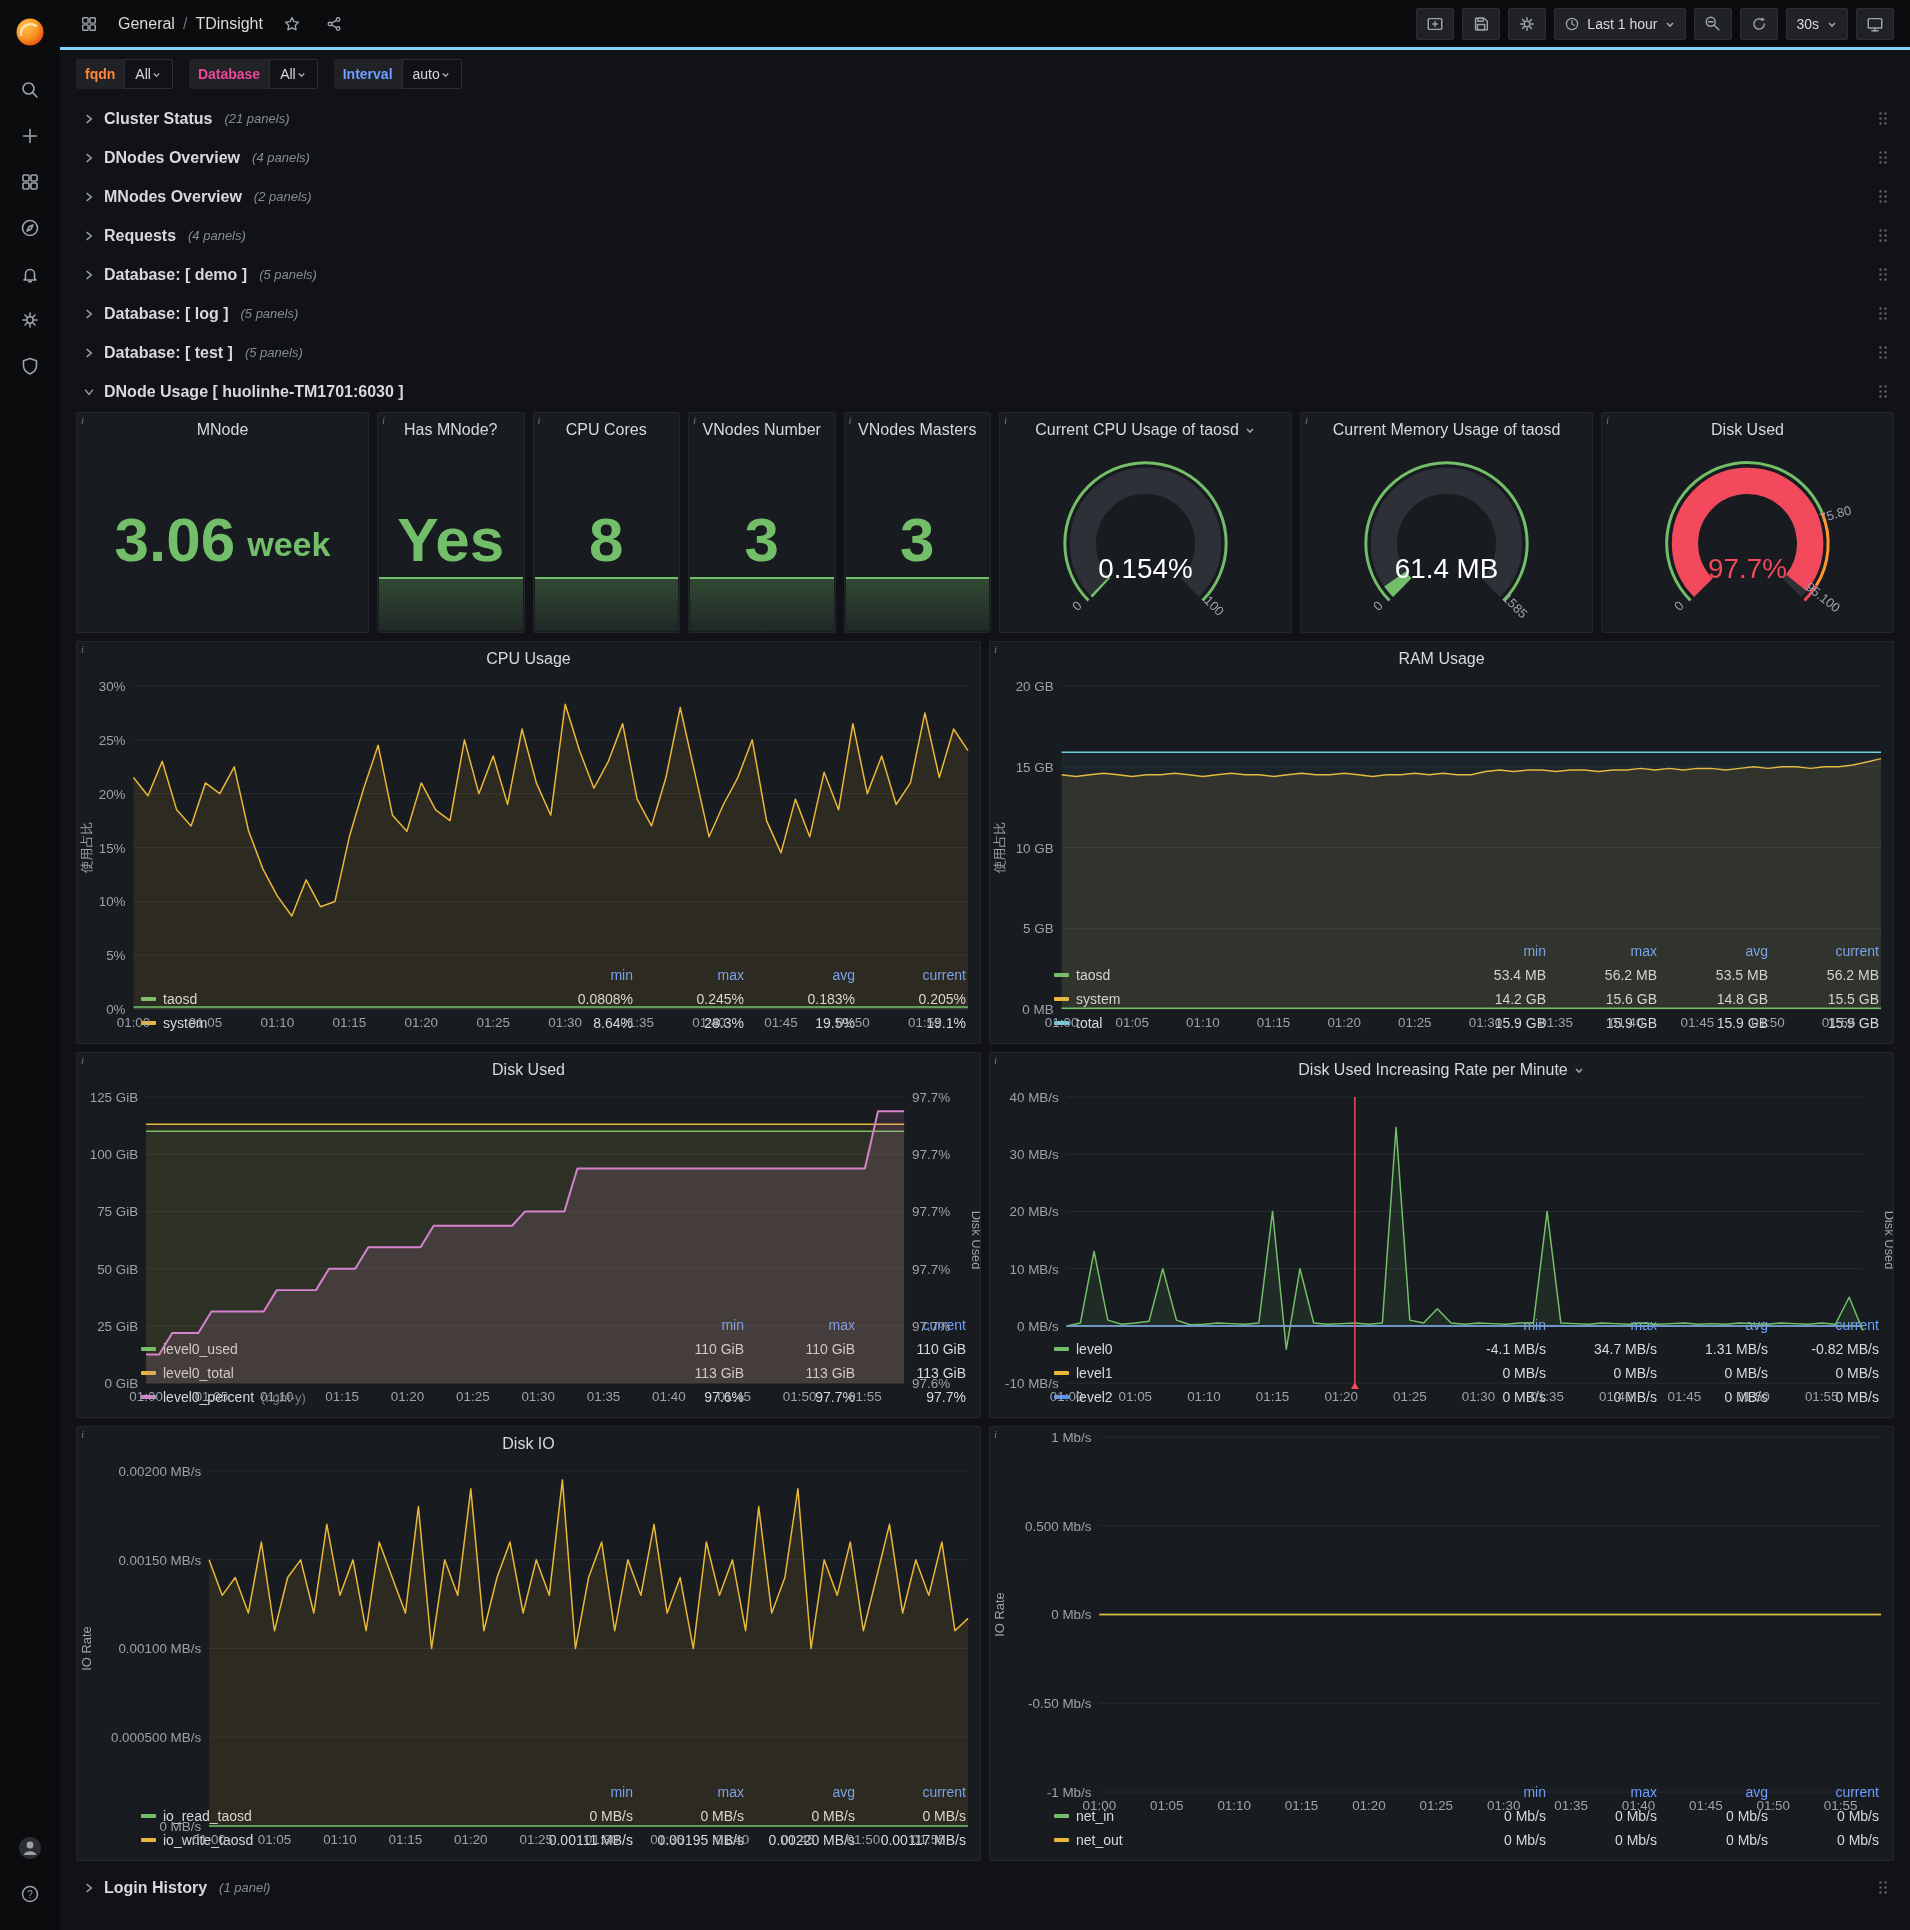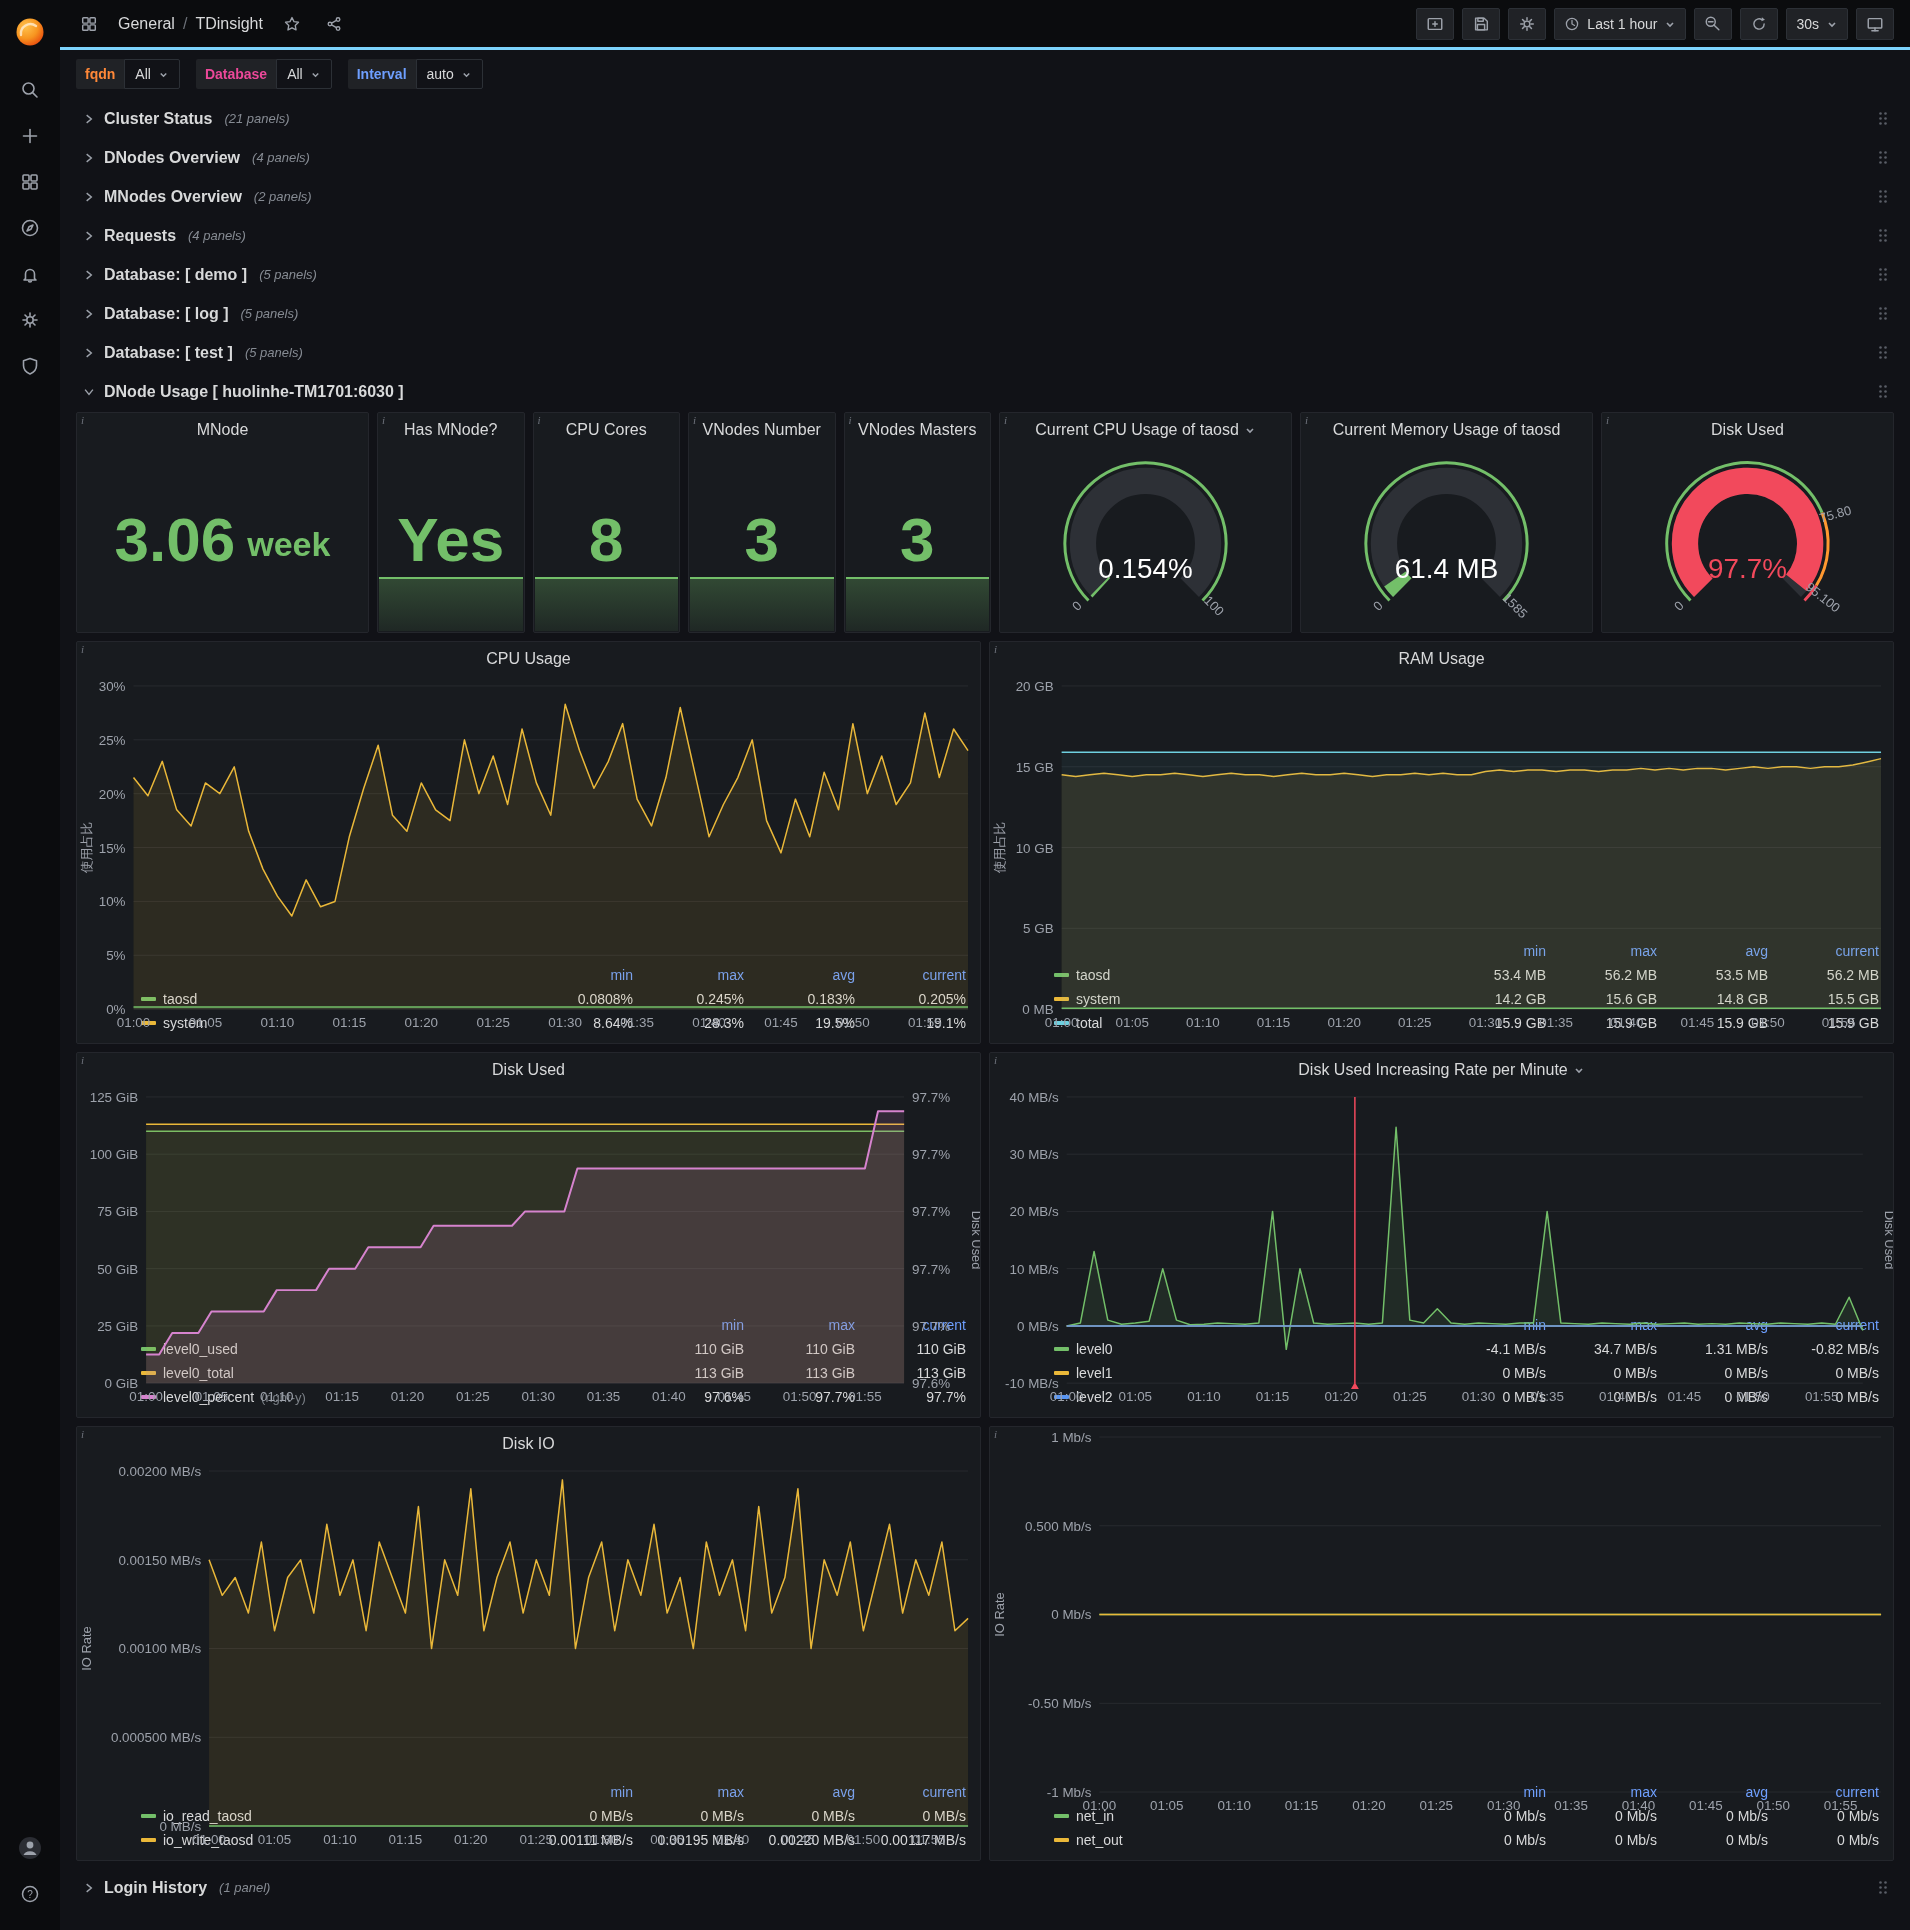--- a/index.html
+++ b/index.html
@@ -16,21 +16,21 @@
 .topbar{height:50px;background:#0b0c0e;border-bottom:3px solid #7dd3fc;display:flex;align-items:center;padding:0 16px;gap:16px}
 .crumb{display:flex;align-items:center;gap:8px;font-size:16px}
 .crumb .sep{color:#6c7077}
 .tb-right{margin-left:auto;display:flex;align-items:center;gap:8px}
 .ibtn{height:32px;display:flex;align-items:center;gap:7px;padding:0 9px;background:#202226;border:1px solid #2c3036;border-radius:2px;font-size:14px;color:#d8d9da}
 .tb-ico{display:flex;align-items:center;justify-content:center;width:26px;height:26px}
 
 .subnav{height:48px;display:flex;align-items:center;padding:0 16px;gap:16px}
 .var{display:flex;align-items:center}
 .var-label{height:30px;display:flex;align-items:center;padding:0 9px;background:#202226;border-radius:2px 0 0 2px;font-size:14px;font-weight:600}
-.var-value{height:30px;display:flex;align-items:center;gap:7px;padding:0 10px;background:#111217;border:1px solid #2c3036;border-radius:0 2px 2px 0;font-size:14px;color:#d8d9da}
+.var-value{height:30px;display:flex;align-items:center;padding:0 10px;background:#111217;border:1px solid #2c3036;border-radius:0 2px 2px 0;font-size:14px;color:#d8d9da}
 
 .content{flex:1;padding:2px 16px 0;overflow:hidden}
 .rowhdr{display:flex;align-items:center;height:37px;margin-bottom:2px;padding:0 6px;gap:8px;cursor:pointer}
 .row-title{font-size:16px;font-weight:700;color:#d8d9da}
 .row-count{font-size:13px;font-style:italic;color:#868b93;margin-left:4px}
 .drag{margin-left:auto;display:flex;align-items:center}
 
 .panel{position:relative;background:#181b1f;border:1px solid #24262c;border-radius:2px;display:flex;flex-direction:column;min-width:0}
 .pinfo{position:absolute;top:1px;left:4px;font-size:11px;font-style:italic;color:#6f747d;z-index:2;font-family:"Liberation Serif",serif}
 .p-title{height:34px;display:flex;align-items:center;justify-content:center;gap:5px;font-size:16px;font-weight:500;color:#d8d9da;flex-shrink:0}

